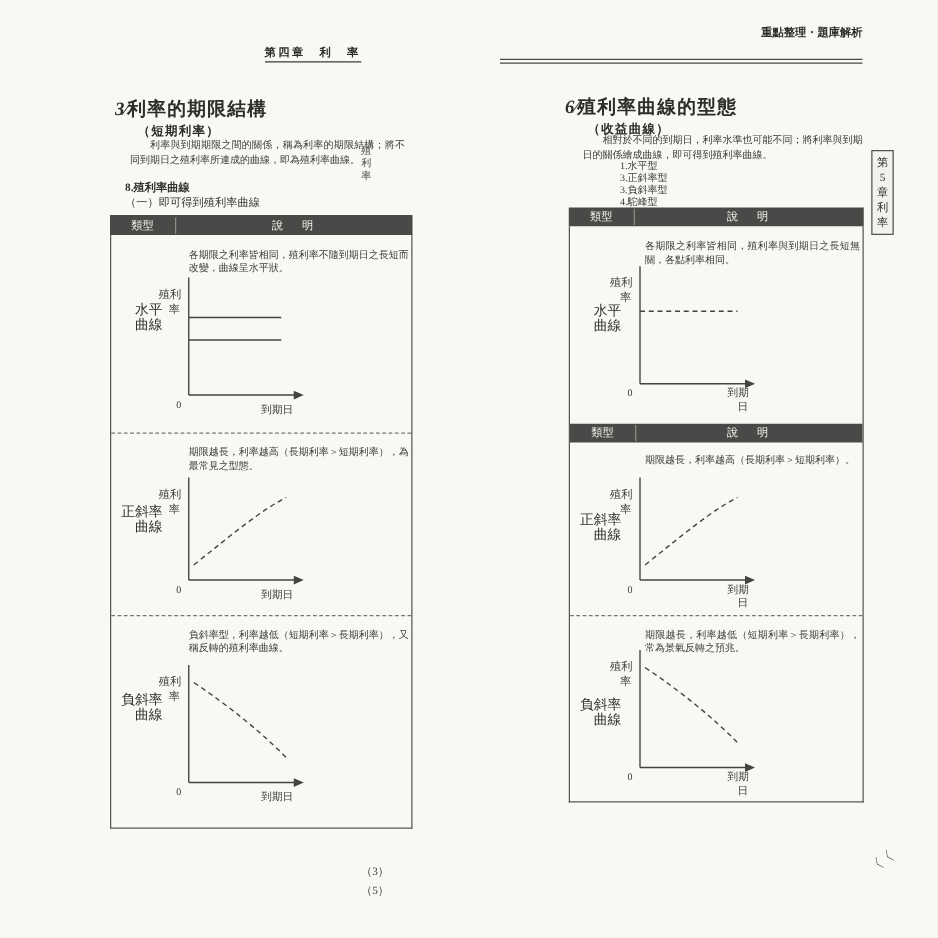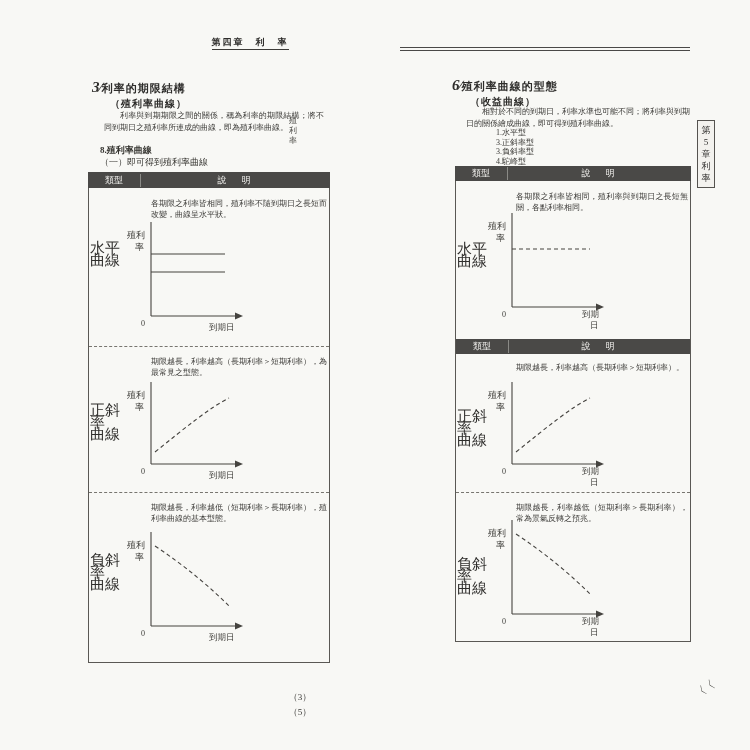--- a/index.html
+++ b/index.html
@@ -8,21 +8,21 @@
   .abs{position:absolute;}
   
   .pheader-l{left:150px;top:36px;width:200px;text-align:center;font-size:9px;font-weight:bold;letter-spacing:2px;}
   .pheader-l span{border-bottom:1.5px solid #3c3b38;padding-bottom:2px;}
   .pheader-r{left:470px;top:20px;width:220px;text-align:right;font-size:9px;font-weight:bold;line-height:12px;}
   .hrule{left:400px;top:47px;width:290px;height:2px;border-top:1px solid #4a4947;border-bottom:1px solid #4a4947;}
   
   .heading{font-weight:bold;}
   .heading .hno{font-size:15px;font-style:italic;}
   .heading .hslash{font-size:14px;}
-  .heading .htitle{font-size:11px;letter-spacing:1px;}
+  .heading .htitle{font-size:15px;letter-spacing:1px;}
   .heading .hsub{font-size:10px;margin-left:18px;margin-top:1px;letter-spacing:1px;}
   
   .para{margin:0;font-size:8px;line-height:12px;text-align:justify;text-indent:2em;color:#3a3936;}
   .subline{font-size:9px;color:#34332f;}
   .bold{font-weight:bold;}
   .list8{font-size:8px;line-height:9.5px;color:#3a3936;margin-left:34px;}
   
   .vtab span{display:block;text-align:center;}
   .vtab-l{left:287px;top:116px;width:12px;font-size:8px;line-height:10px;color:#4a4945;}
   .vtab-r{left:697px;top:120px;width:16px;border:1px solid #55534f;padding:3px 0;
@@ -31,21 +31,21 @@
   .thead,.midbar{display:flex;background:#4a4947;color:#f3f2ef;font-size:9px;align-items:center;}
   .thead{height:16px;}
   .midbar{height:15px;position:absolute;left:0;right:0;}
   .th-type{width:52px;text-align:center;border-right:1px solid #8a8a86;}
   .th-desc{flex:1;text-align:center;letter-spacing:3px;}
   .tbody{position:relative;border:1px solid #5a5854;border-top:none;}
   .trow{position:absolute;left:0;width:100%;}
   .dashsep{position:absolute;left:0;right:0;border-top:1px dashed #77756f;}
   .rtext{position:absolute;left:58px;top:6px;width:176px;margin:4px;font-size:8px;line-height:11px;
          text-align:justify;color:#3c3b38;}
-  .rlabel{position:absolute;left:1px;width:40px;text-align:left;font-size:15px;line-height:12px;color:#2e2d2b;}
+  .rlabel{position:absolute;left:1px;width:40px;text-align:right;font-size:11px;line-height:12px;color:#2e2d2b;}
   .rlabel span{display:block;}
   .chart{position:absolute;}
   .chart text{fill:#3b3a36;}
   .chart .stroke{stroke:#45433f;stroke-width:1.1;fill:none;}
   .chart .head{fill:#45433f;stroke:none;}
   
   .footer-l{left:262px;top:690px;width:76px;text-align:center;font-size:9px;line-height:15px;color:#3a3936;}
   .marks{left:694px;top:682px;font-size:12px;color:#3c3b38;transform:rotate(-35deg);letter-spacing:-2px;}
 </style>
 </head>
@@ -54,21 +54,21 @@
 <div class="canvas">
 
   <section>
 
     <div class="abs pheader-l">
       <span>第四章　利　率</span>
     </div>
 
     <div class="abs heading" style="left:92px;top:78px;width:200px;">
       <span class="hno">3</span><span class="hslash">∕</span><span class="htitle">利率的期限結構</span>
-      <div class="hsub">（殖利率曲線）</div>
+      <div class="hsub">（短期利率）</div>
     </div>
 
     <p class="abs para" style="left:104px;top:110px;width:220px;">利率與到期期限之間的關係，稱為利率的期限結構；將不同到期日之殖利率所連成的曲線，即為殖利率曲線。</p>
 
     <div class="abs subline bold" style="left:100px;top:144px;">8.殖利率曲線</div>
     <div class="abs subline" style="left:100px;top:156px;">（一）即可得到殖利率曲線</div>
 
     <div class="abs vtab vtab-l">
       <span>殖</span>
       <span>利</span>
@@ -115,21 +115,21 @@
             <path class="stroke" d="M30,76 C60,52 84,32 104,22" stroke-dasharray="4 3"></path>
             <line class="stroke" x1="26" y1="88" x2="112" y2="88"></line>
             <polygon class="head" points="118,88 110,84.5 110,91.5"></polygon>
             <text x="16" y="98" font-size="8">0</text>
             <text x="84" y="102" font-size="8.5">到期日</text>
           </svg>
         </div>
         <div class="dashsep" style="top:304px;"></div>
 
         <div class="trow" style="top:304px;height:170px;">
-          <p class="rtext">期限越長，利率越低（短期利率＞長期利率），殖利率曲線的基本型態。</p>
+          <p class="rtext">負斜率型，利率越低（短期利率＞長期利率），又稱反轉的殖利率曲線。</p>
           <div class="rlabel" style="top:62px;">
             <span>負斜率</span>
             <span>曲線</span>
           </div>
           <svg class="chart" style="left:36px;top:34px;" width="160" height="124">
             <text x="2" y="22" font-size="9">殖利</text>
             <text x="10" y="34" font-size="9">率</text>
             <line class="stroke" x1="26" y1="6" x2="26" y2="100"></line>
             <path class="stroke" d="M30,20 C60,40 84,60 104,80" stroke-dasharray="4 3"></path>
             <line class="stroke" x1="26" y1="100" x2="112" y2="100"></line>
@@ -143,20 +143,21 @@
 
     <div class="abs footer-l">
       <div>（3）</div>
       <div>（5）</div>
     </div>
   </section>
 
   <section>
 
     <div class="abs pheader-r">
+      <div>重點整理・題庫解析</div>
     </div>
     <div class="abs hrule"></div>
 
     <div class="abs heading" style="left:452px;top:76px;width:210px;">
       <span class="hno">6</span><span class="hslash">∕</span><span class="htitle">殖利率曲線的型態</span>
       <div class="hsub">（收益曲線）</div>
     </div>
 
     <p class="abs para" style="left:466px;top:106px;width:224px;">相對於不同的到期日，利率水準也可能不同；將利率與到期日的關係繪成曲線，即可得到殖利率曲線。</p>
 

